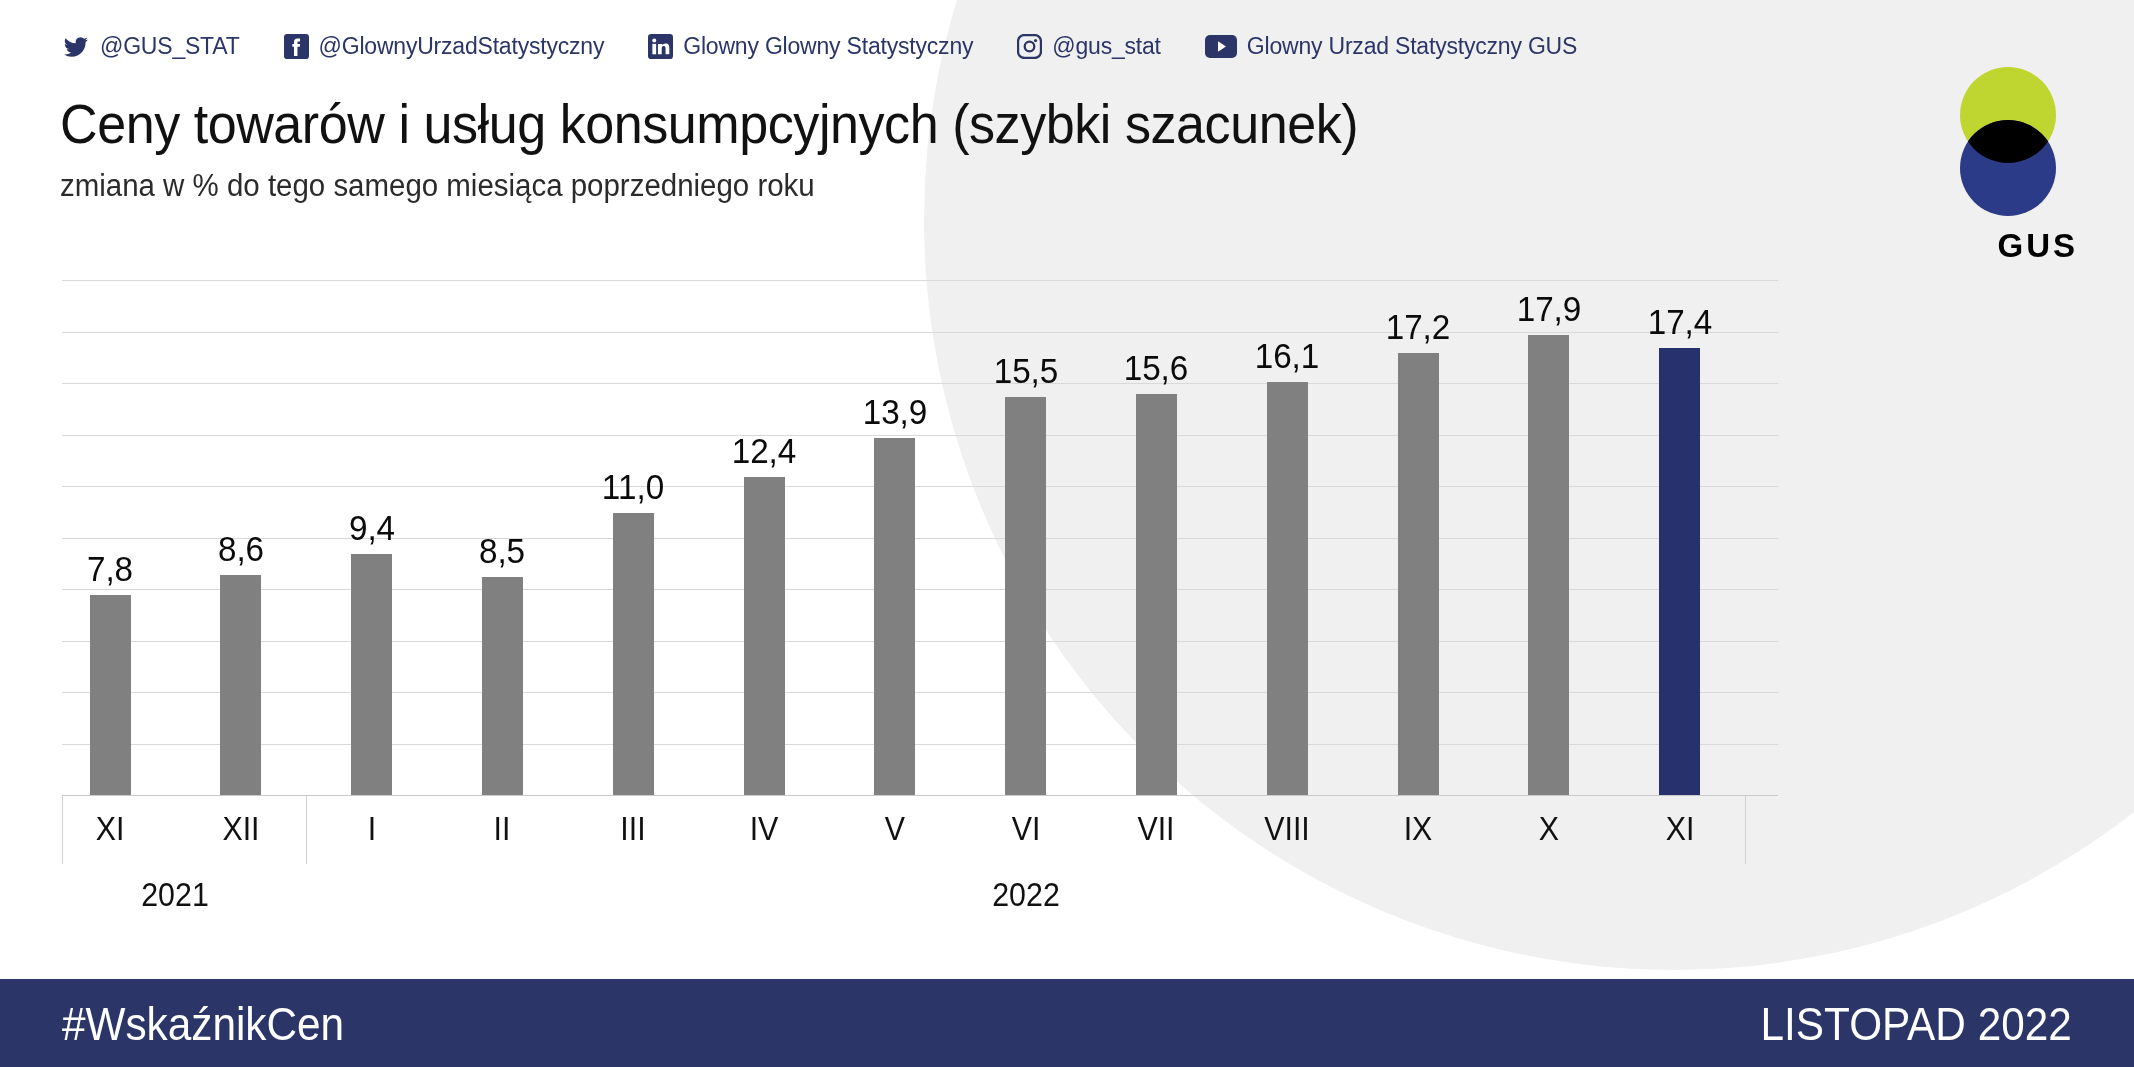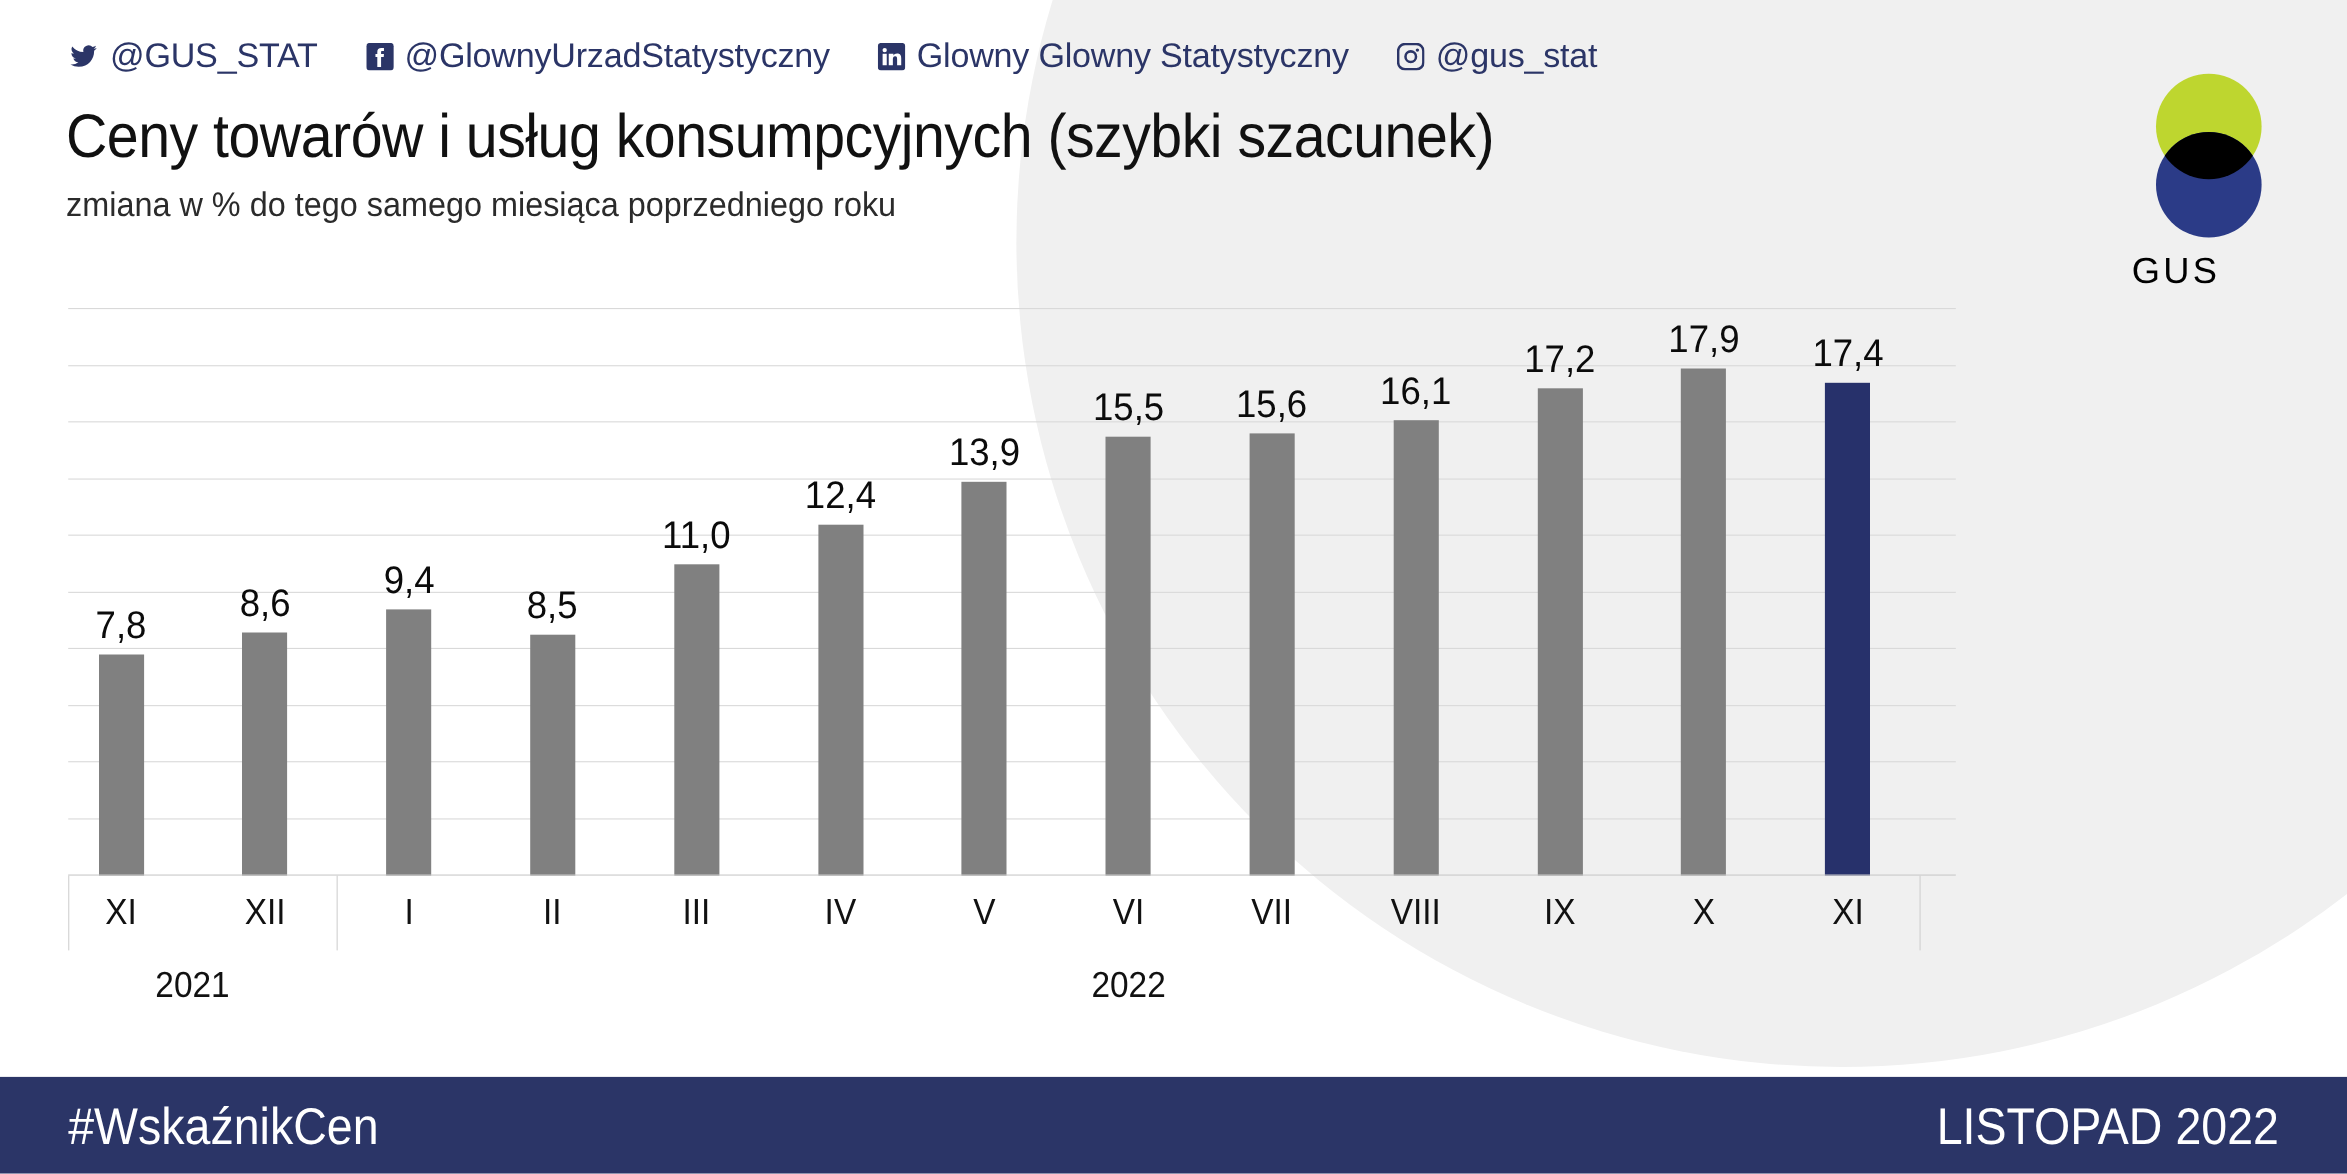--- a/index.html
+++ b/index.html
@@ -27,21 +27,21 @@
 
   
   #social-bar {
     position: absolute; left: 62px; top: 33px;
     display: flex; align-items: center; gap: 0px;
     z-index: 5;
   }
   .social-item {
     display: flex; align-items: center; gap: 10px;
     color: #2b3567;
-    font-size: 31px;
+    font-size: 23px;
     font-family: "Liberation Sans Narrow", "Liberation Sans", sans-serif;
     white-space: nowrap;
   }
   .social-item + .social-item { margin-left: 44px; }
   .social-icon { display:flex; align-items:center; justify-content:center; flex: 0 0 auto; }
   .social-label { letter-spacing: -0.2px; }
 
   
   #title {
     position: absolute; left: 60px; top: 95px;
@@ -59,21 +59,21 @@
     white-space: nowrap; z-index: 5;
   }
 
   
   #logo {
     position: absolute; left: 1938px; top: 63px;
     width: 140px; height: 215px; z-index: 6;
   }
   #logo-mark { position: relative; width: 126px; height: 160px; margin: 0 auto; }
   #logo-text {
-    text-align: left; font-size: 33px; font-weight: normal;
+    text-align: right; font-size: 33px; font-weight: bold;
     letter-spacing: 3px; color: #000; margin-top: 4px;
     font-family: "Liberation Sans", sans-serif;
   }
 
   
   #chart {
     position: absolute; left: 62px; top: 276px;
     width: 1716px; height: 520px; z-index: 4;
   }
   .gridline {
@@ -181,20 +181,29 @@
     <span class="social-icon">
       <svg width="25" height="25" viewBox="0 0 24 24" aria-hidden="true">
         <rect x="1" y="1" width="22" height="22" rx="6" fill="none" stroke="#2b3567" stroke-width="2.2"></rect>
         <circle cx="12" cy="12" r="4.6" fill="none" stroke="#2b3567" stroke-width="2.2"></circle>
         <circle cx="17.8" cy="6.3" r="1.5" fill="#2b3567"></circle>
       </svg>
     </span>
     <span class="social-label">@gus_stat</span>
   </div>
 
+  <div class="social-item">
+    <span class="social-icon">
+      <svg width="32" height="23" viewBox="0 0 32 23" aria-hidden="true">
+        <rect x="0" y="0" width="32" height="23" rx="5" fill="#2b3567"></rect>
+        <path fill="#ffffff" d="M13 6.2 21 11.5 13 16.8z"></path>
+      </svg>
+    </span>
+    <span class="social-label">Glowny Urzad Statystyczny GUS</span>
+  </div>
 
 </div>
 
 <div id="title">Ceny towarów i usług konsumpcyjnych (szybki szacunek)</div>
 <div id="subtitle">zmiana w % do tego samego miesiąca poprzedniego roku</div>
 
 <div id="logo">
   <div id="logo-mark">
     <svg width="126" height="160" viewBox="0 0 126 160" aria-hidden="true">
       <defs>

